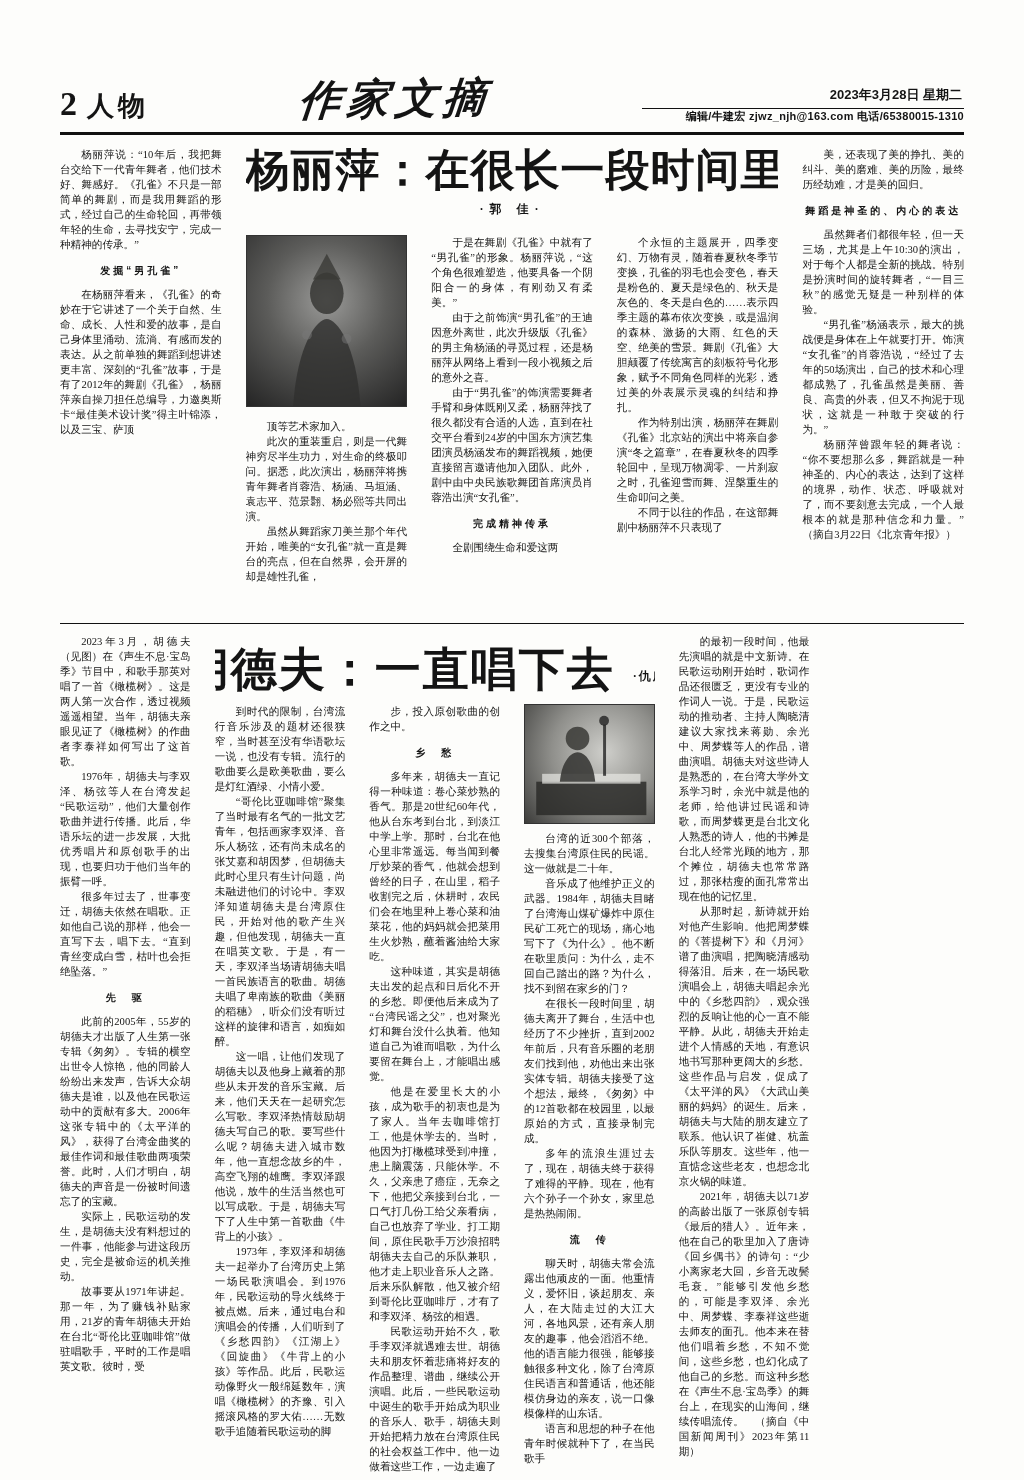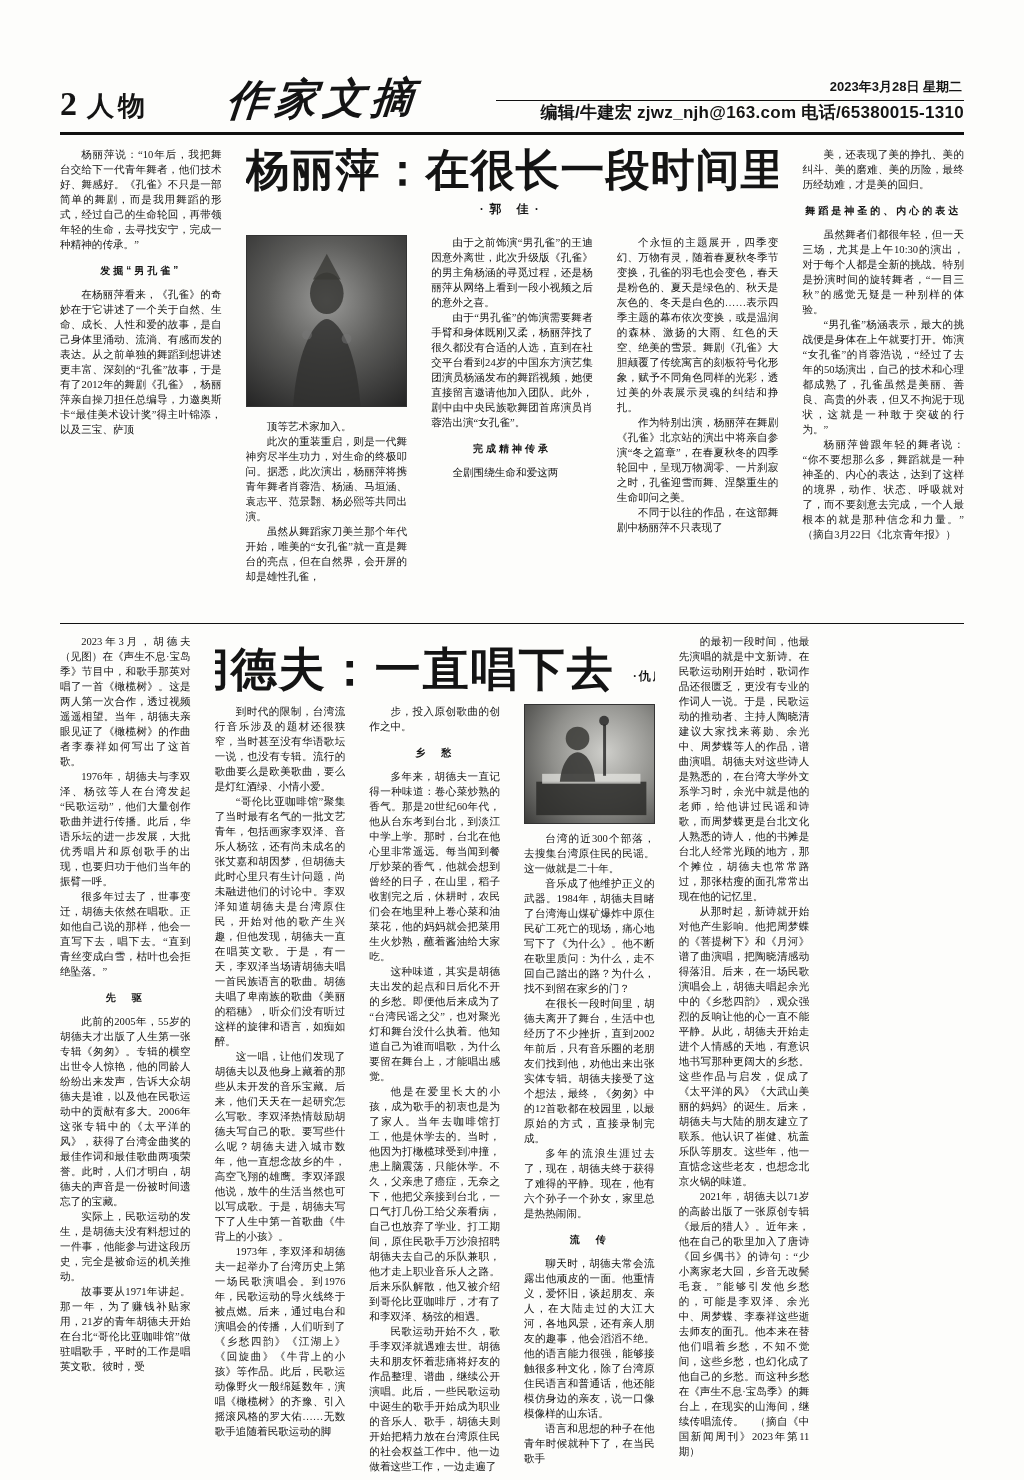--- a/index.html
+++ b/index.html
@@ -15,21 +15,21 @@
   .hd-left{display:flex;align-items:baseline;gap:10px;
       font-family:"Liberation Sans","DejaVu Sans",sans-serif;font-weight:bold;}
   .hd-pagenum{font-size:34px;font-family:"Liberation Serif",serif;}
   .hd-section{font-size:27px;letter-spacing:4px;}
   .masthead{font-family:"DejaVu Serif",serif;font-style:italic;font-weight:bold;
       font-size:42px;letter-spacing:6px;transform:skewX(-6deg) rotate(-1deg);
       line-height:1;padding-bottom:4px;}
   .hd-right{text-align:right;font-family:"Liberation Sans","DejaVu Sans",sans-serif;}
   .hd-date{font-size:13px;font-weight:bold;border-bottom:1.5px solid #111;
       padding:0 2px 4px 28px;margin-bottom:0;}
-  .hd-editor{font-size:17px;font-weight:bold;letter-spacing:.3px;margin-left:44px;}
+  .hd-editor{font-size:11px;font-weight:bold;letter-spacing:.3px;margin-left:44px;}
   
   .art1{height:470px;margin-top:12px;padding-bottom:6px;border-bottom:1.5px solid #111;
         display:grid;grid-template-columns:repeat(5,1fr);column-gap:24px;
         grid-template-rows:88px 178px 1fr;overflow:hidden;}
   .art2{height:838px;margin-top:10px;display:grid;grid-template-columns:repeat(6,1fr);
         column-gap:24px;grid-template-rows:70px 1fr;overflow:hidden;}
   
   .a1-title-wrap{grid-column:2/5;grid-row:1;text-align:center;overflow:hidden;}
   .big-title{font-family:"Liberation Sans","DejaVu Sans",sans-serif;font-weight:bold;
       font-size:44px;line-height:1.05;letter-spacing:1px;margin:0;white-space:nowrap;}
@@ -106,20 +106,21 @@
         </svg>
       </div>
     </div>
 
     <div class="col a1c2">
         <p class="para">顶等艺术家加入。</p>
         <p class="para">此次的重装重启，则是一代舞神穷尽半生功力，对生命的终极叩问。据悉，此次演出，杨丽萍将携青年舞者肖蓉浩、杨涵、马垣涵、袁志平、范景翾、杨必熙等共同出演。</p>
         <p class="para">虽然从舞蹈家刀美兰那个年代开始，唯美的“女孔雀”就一直是舞台的亮点，但在自然界，会开屏的却是雄性孔雀，</p>
       </div>
     <div class="col a1c3">
+        <p class="para">于是在舞剧《孔雀》中就有了“男孔雀”的形象。杨丽萍说，“这个角色很难塑造，他要具备一个阴阳合一的身体，有刚劲又有柔美。”</p>
         <p class="para">由于之前饰演“男孔雀”的王迪因意外离世，此次升级版《孔雀》的男主角杨涵的寻觅过程，还是杨丽萍从网络上看到一段小视频之后的意外之喜。</p>
         <p class="para">由于“男孔雀”的饰演需要舞者手臂和身体既刚又柔，杨丽萍找了很久都没有合适的人选，直到在社交平台看到24岁的中国东方演艺集团演员杨涵发布的舞蹈视频，她便直接留言邀请他加入团队。此外，剧中由中央民族歌舞团首席演员肖蓉浩出演“女孔雀”。</p>
         <div class="col-h">完成精神传承</div>
         <p class="para">全剧围绕生命和爱这两</p>
       </div>
     <div class="col a1c4">
         <p class="para">个永恒的主题展开，四季变幻、万物有灵，随着春夏秋冬季节变换，孔雀的羽毛也会变色，春天是粉色的、夏天是绿色的、秋天是灰色的、冬天是白色的……表示四季主题的幕布依次变换，或是温润的森林、激扬的大雨、红色的天空、绝美的雪景。舞剧《孔雀》大胆颠覆了传统寓言的刻板符号化形象，赋予不同角色同样的光彩，透过美的外表展示灵魂的纠结和挣扎。</p>
         <p class="para">作为特别出演，杨丽萍在舞剧《孔雀》北京站的演出中将亲自参演“冬之篇章”，在春夏秋冬的四季轮回中，呈现万物凋零、一片刹寂之时，孔雀迎雪而舞、涅槃重生的生命叩问之美。</p>
         <p class="para">不同于以往的作品，在这部舞剧中杨丽萍不只表现了</p>
       </div>

